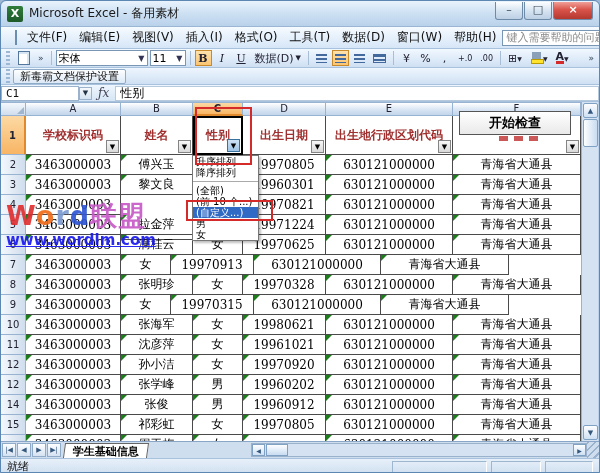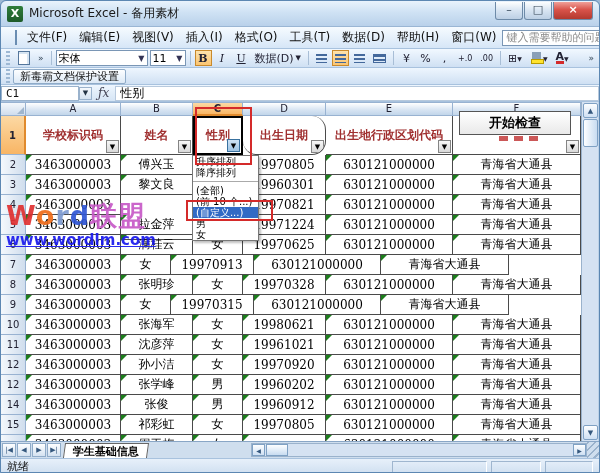--- a/index.html
+++ b/index.html
@@ -169,22 +169,22 @@
     <div class="grip"></div>
     <div class="doc-icon"></div>
     <span style="display:flex;">
         <span class="menu-item">文件(F)</span>
         <span class="menu-item">编辑(E)</span>
         <span class="menu-item">视图(V)</span>
         <span class="menu-item">插入(I)</span>
         <span class="menu-item">格式(O)</span>
         <span class="menu-item">工具(T)</span>
         <span class="menu-item">数据(D)</span>
+        <span class="menu-item">窗口(W)</span>
         <span class="menu-item">帮助(H)</span>
-        <span class="menu-item">窗口(W)</span>
       </span>
     <div class="help-box">
       <div class="help-input">键入需要帮助的问题</div>
 
     </div>
   </div>
 
   <div class="toolbar">
     <div class="grip"></div>
     <div class="tbtn">
@@ -279,21 +279,21 @@
           <div class="fbtn">▼</div>
         </div>
         <div class="hcell" style="width:72px;">
           <span>姓名</span>
           <div class="fbtn">▼</div>
         </div>
         <div class="hcell active" style="width:50px;">
           <span>性别</span>
           <div class="fbtn activeb">▼</div>
         </div>
-        <div class="hcell" style="width:83px;border-radius:14px;">
+        <div class="hcell" style="width:83px;">
           <span>出生日期</span>
           <div class="fbtn">▼</div>
         </div>
         <div class="hcell" style="width:127px;">
           <span>出生地行政区划代码</span>
           <div class="fbtn">▼</div>
         </div>
         <div class="hcell" style="width:128px;">
           <div class="fbtn">▼</div>
         </div>

